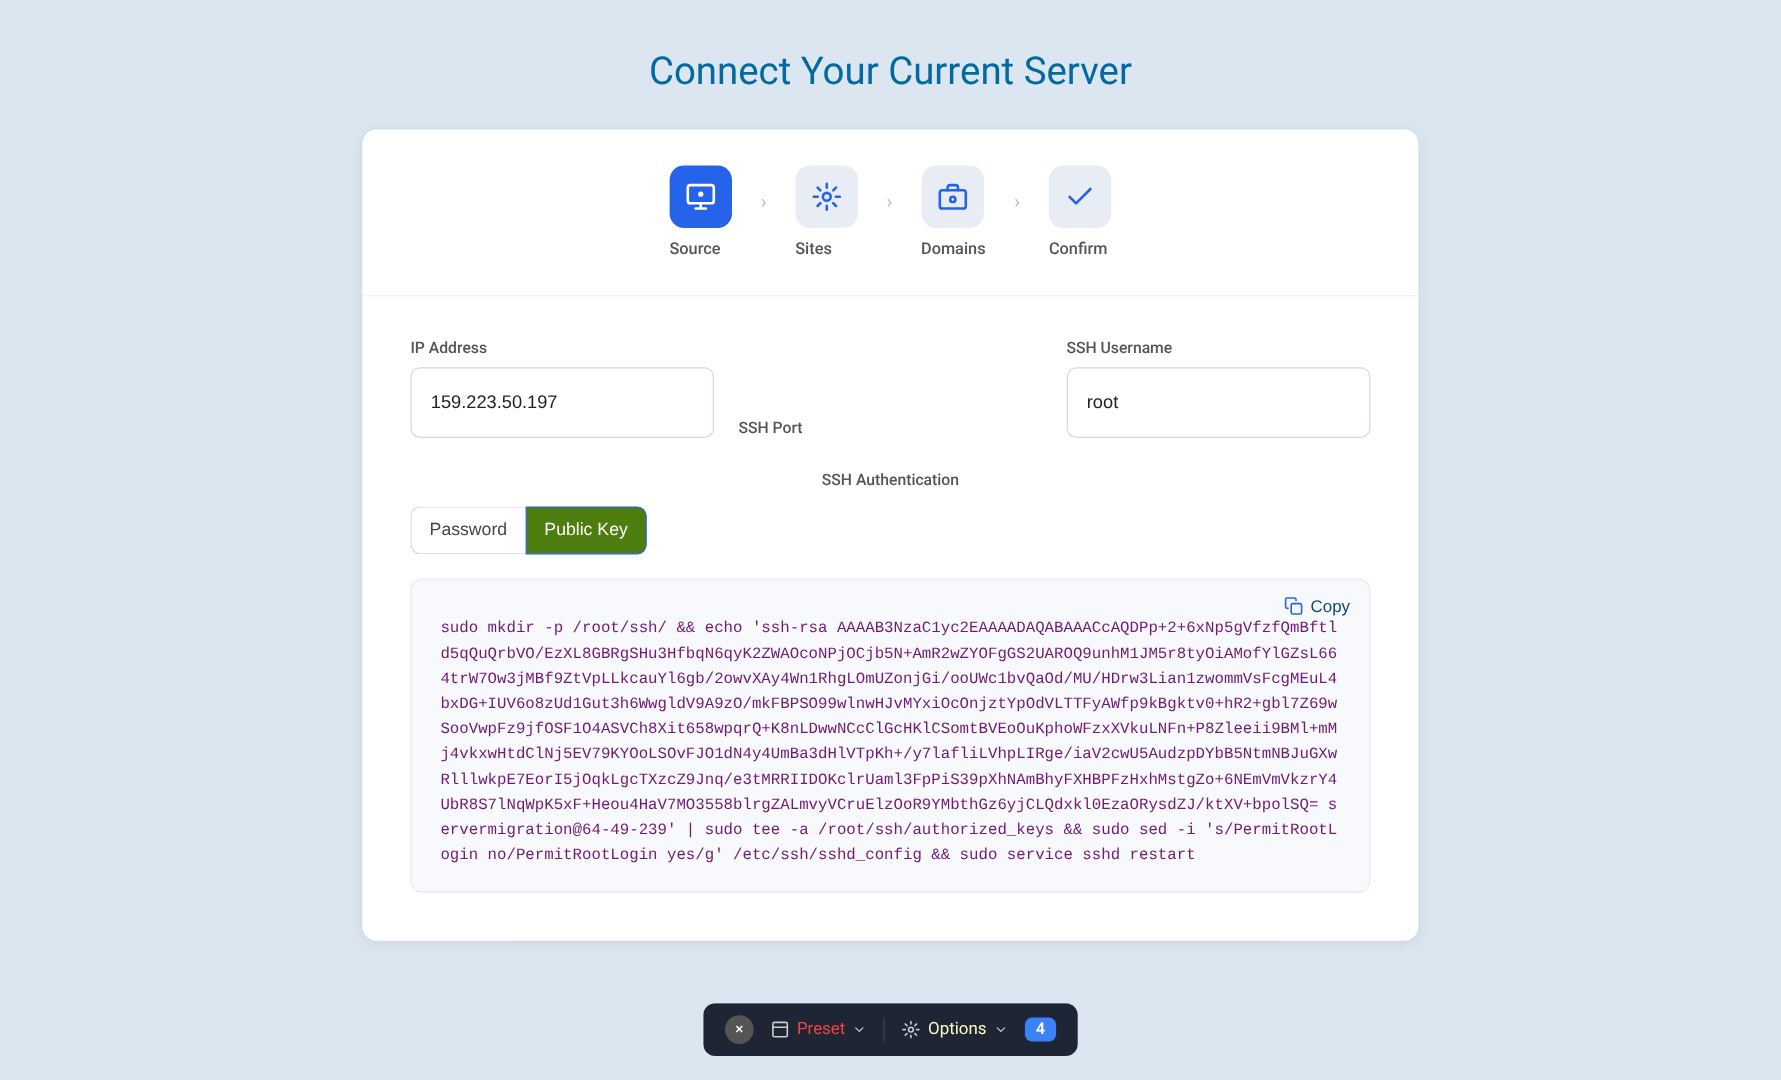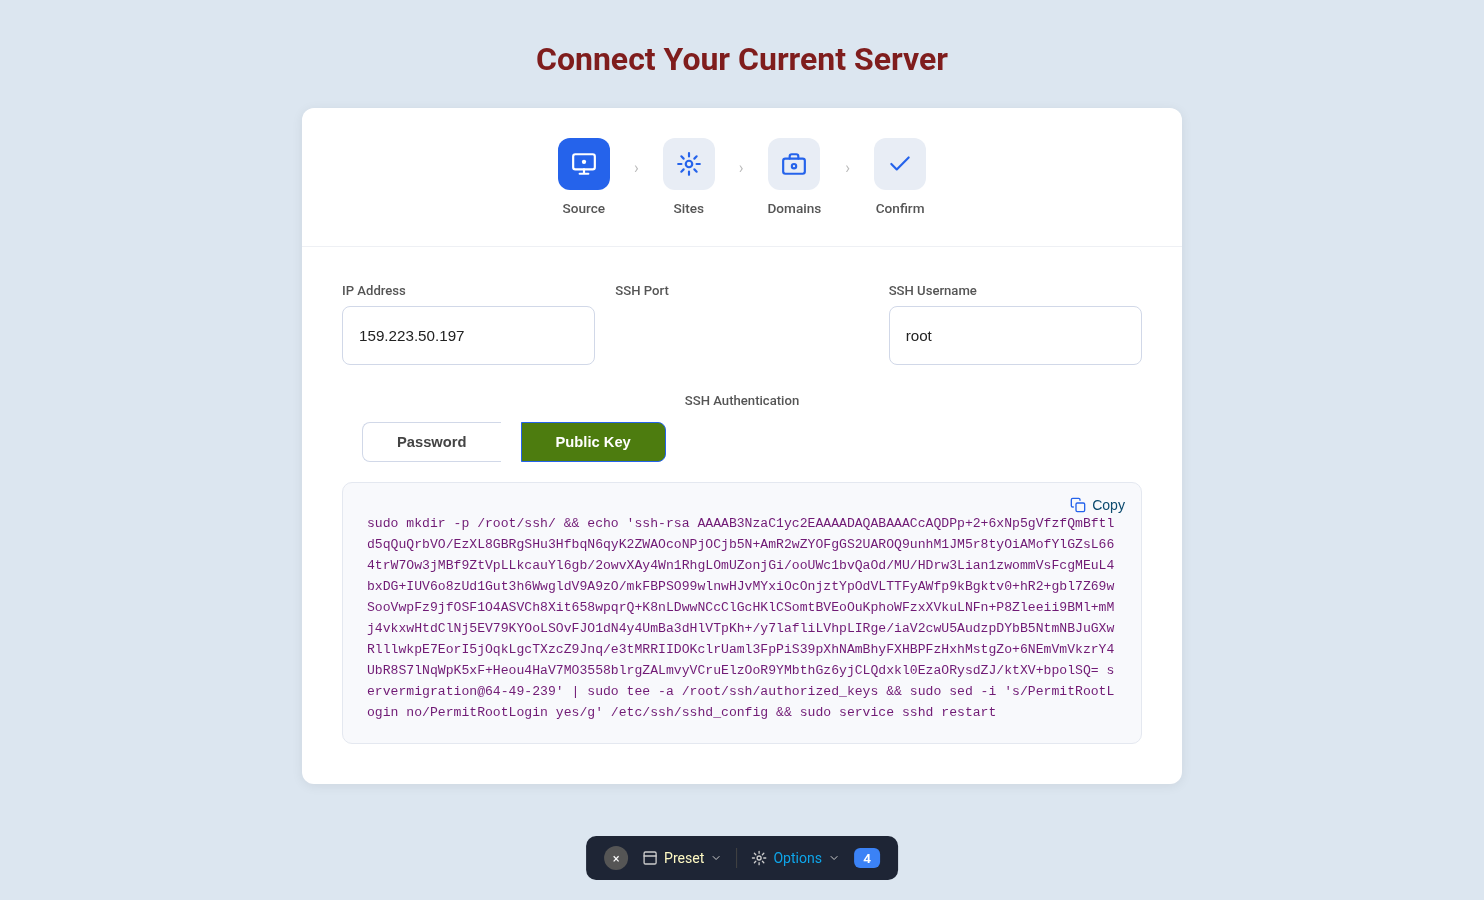--- a/index.html
+++ b/index.html
@@ -9,22 +9,22 @@
       font-family: -apple-system, BlinkMacSystemFont, 'Segoe UI', Roboto, sans-serif;
       min-height: 900px;
       display: flex;
       flex-direction: column;
       align-items: center;
       padding: 20px 0 60px;
     }
 
     .page-title {
       font-size: 2rem;
-      font-weight: 700;
-      color: #7f1d1d;
+      font-weight: 400;
+      color: #0369a1;
       margin: 20px 0 30px;
     }
 
     .card {
       background: #fff;
       border-radius: 12px;
       width: 880px;
       max-width: 96vw;
       box-shadow: 0 2px 12px rgba(0,0,0,0.07);
     }
@@ -35,21 +35,20 @@
       align-items: center;
       justify-content: center;
       padding: 30px 40px;
       border-bottom: 1px solid #eef0f4;
       gap: 0;
     }
 
     .step {
       display: flex;
       flex-direction: column;
-      align-items: center;
       gap: 10px;
     }
 
     .step-icon {
       width: 52px;
       height: 52px;
       border-radius: 12px;
       display: flex;
       align-items: center;
       justify-content: center;
@@ -83,20 +82,21 @@
 
     
     .form-section {
       padding: 36px 40px 40px;
     }
 
     .fields-row {
       display: flex;
       gap: 20px;
       margin-bottom: 28px;
+      align-items: flex-end;
     }
 
     .field-group {
       display: flex;
       flex-direction: column;
       gap: 8px;
       flex: 1;
     }
 
     .field-group label {
@@ -123,29 +123,28 @@
       text-align: center;
     }
 
     .auth-tabs {
       display: flex;
       margin-bottom: 20px;
       gap: 0;
     }
 
     .auth-tab {
-      padding: 11px 34px;
+      padding: 11px 15px;
       border-radius: 8px;
       border: 1.5px solid #d1d8e8;
       background: #fff;
       font-size: 0.92rem;
-      font-weight: 700;
+      font-weight: 400;
       cursor: pointer;
       color: #444;
-      margin-left: 20px;
     }
 
     .auth-tab.active {
       background: #4d7c0f;
       color: #fff;
       border-color: #2563eb;
     }
 
     .auth-tab:first-child {
       border-radius: 8px 0 0 8px;
@@ -221,36 +220,36 @@
       justify-content: center;
       color: #fff;
       font-size: 0.8rem;
       cursor: pointer;
     }
 
     .toolbar-preset {
       display: flex;
       align-items: center;
       gap: 6px;
-      color: #fef9c3;
+      color: #ef4444;
       font-size: 0.88rem;
       cursor: pointer;
     }
 
     .toolbar-divider {
       width: 1px;
       height: 20px;
       background: #444;
     }
 
     .toolbar-options {
       display: flex;
       align-items: center;
       gap: 6px;
-      color: #0ea5e9;
+      color: #fef9c3;
       font-size: 0.88rem;
       cursor: pointer;
     }
 
     .toolbar-badge {
       background: #3b82f6;
       color: #fff;
       border-radius: 6px;
       padding: 2px 9px;
       font-size: 0.85rem;

